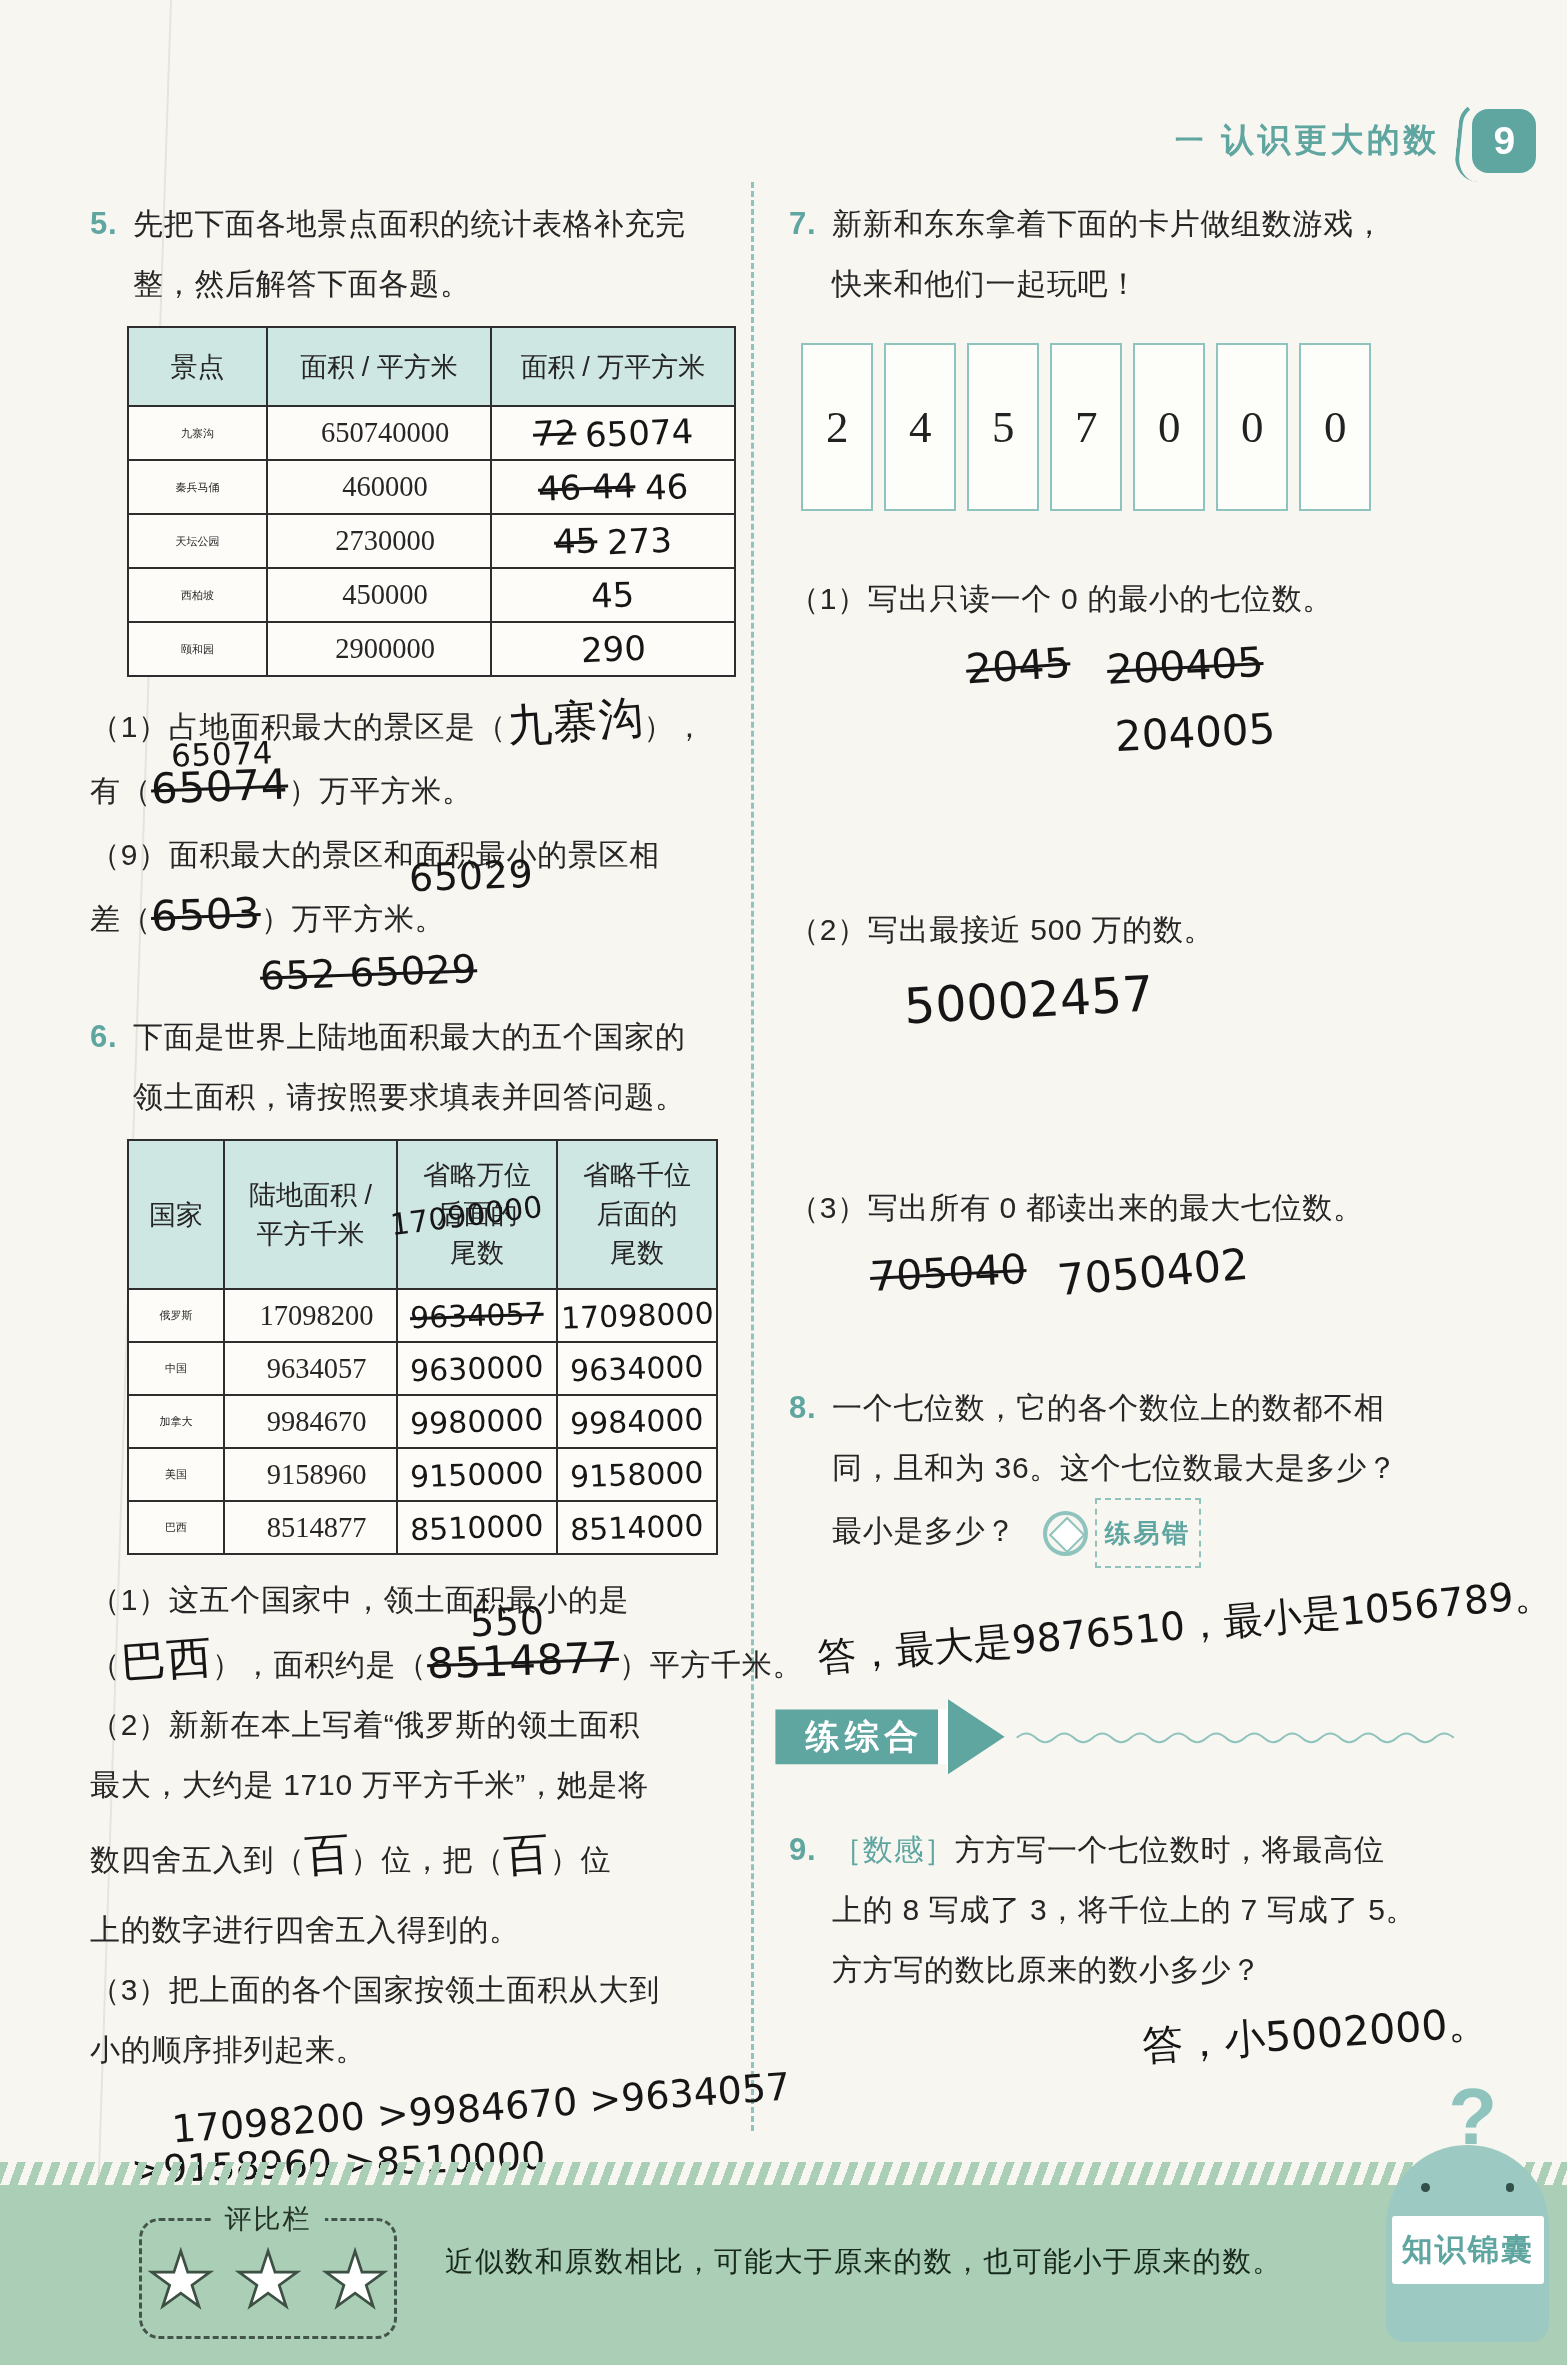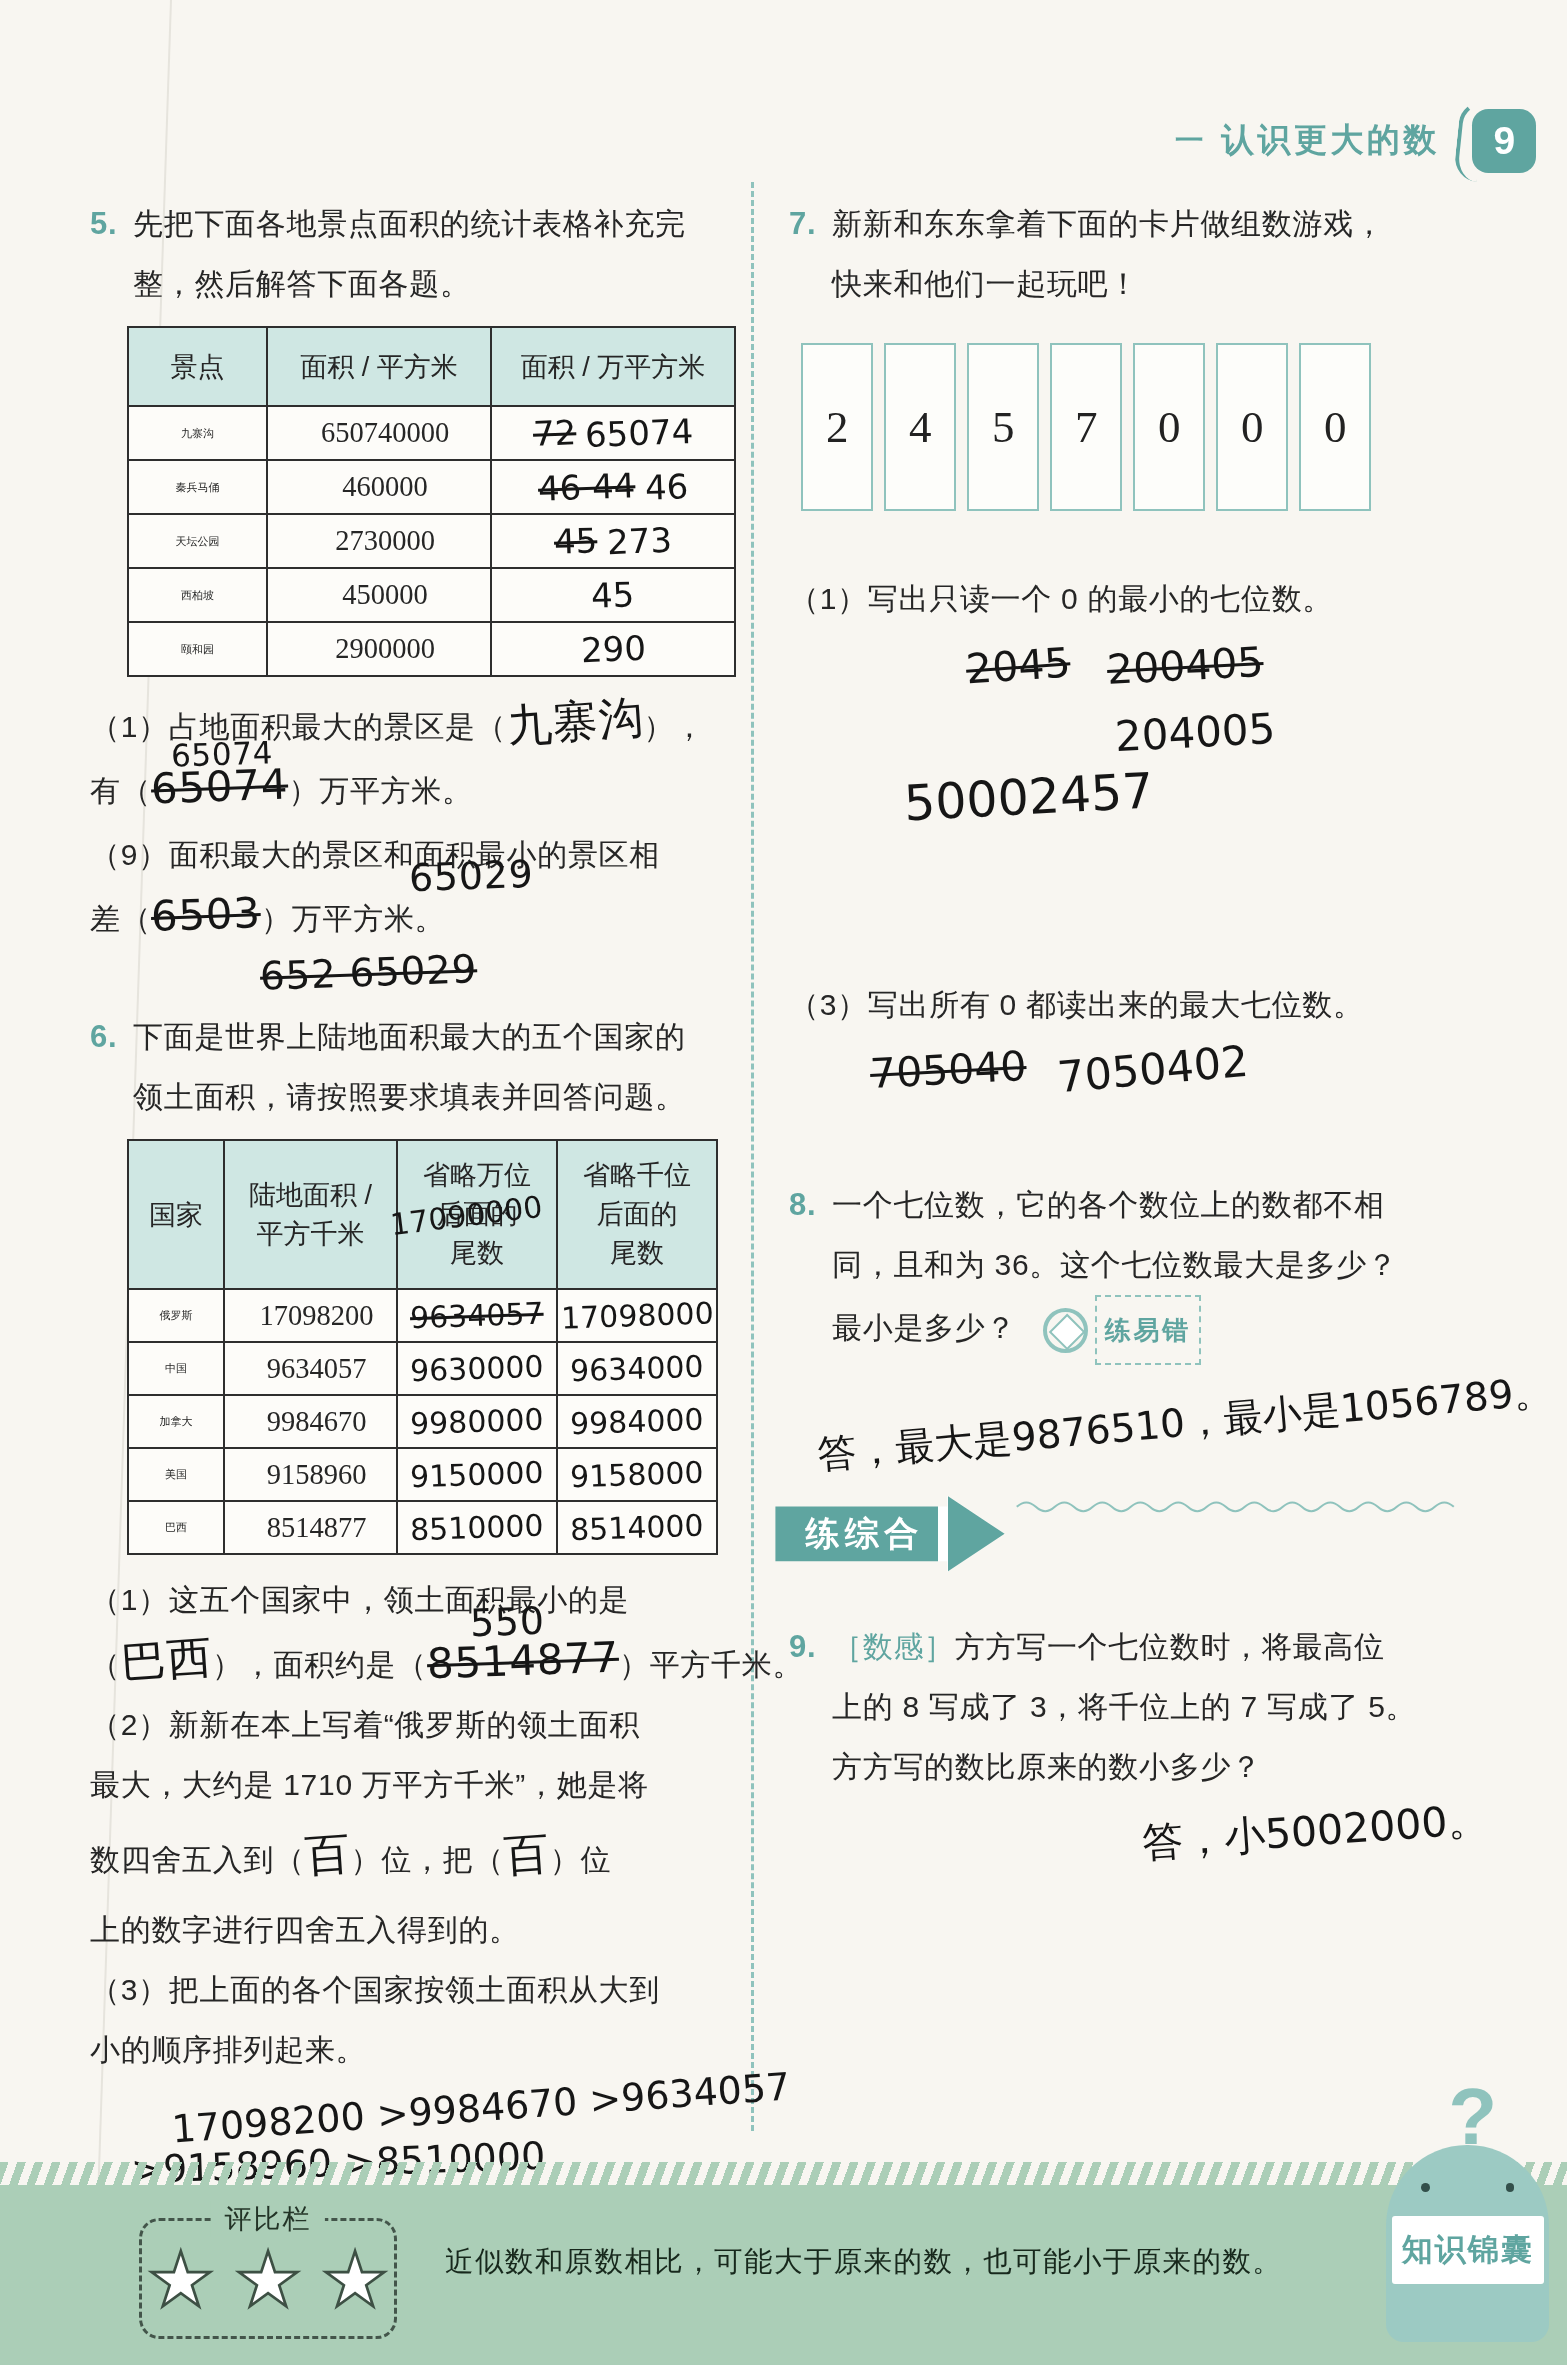--- a/index.html
+++ b/index.html
@@ -48,21 +48,21 @@
   .hw-name{font-size:45px;transform:rotate(-4deg);}
   
   .cards{display:flex;gap:11px;margin:28.5px 0 0 12.2px;}
   .card{width:72px;height:168px;border:2px solid var(--accentLight);background:#fdfdfa;display:flex;align-items:center;justify-content:center;font-family:"Liberation Serif",serif;font-size:45px;color:#222;}
   
   .err-badge{display:inline-flex;align-items:center;gap:6.8px;vertical-align:middle;margin-left:17.7px;}
   .err-circle{width:45px;height:45px;border:4.8px solid var(--accentLight);border-radius:50%;position:relative;display:inline-block;}
   .err-circle::before{content:"";position:absolute;left:9.5px;top:9.5px;width:16.3px;height:16.3px;border:3.4px solid #fff;background:#fff;outline:2.7px solid var(--accentLight);transform:rotate(45deg);}
   .err-label{border:2px dashed var(--accentLight);color:var(--accent);font-size:26px;padding:2.7px 8.1px;letter-spacing:2.7px;font-weight:bold;}
   
-  .sec{display:flex;margin:50px 0 0 -13.6px;}
+  .sec{display:flex;align-items:center;margin:50px 0 0 -13.6px;}
   .pencil{position:relative;color:#fff;font-size:34px;font-weight:bold;letter-spacing:5.4px;padding:15px 81px 15px 30px;background:linear-gradient(90deg,var(--accent) 0 71%,#ffffff 71% 75%,var(--accent) 75% 100%);clip-path:polygon(0 14%,75% 14%,75% 0,100% 50%,75% 100%,75% 86%,0 86%);}
   .wavy{margin-left:9.5px;}
   
   .footer{position:absolute;left:0;right:0;top:2185px;bottom:0;background:var(--footerbg);}
   .footer::before{content:"";position:absolute;top:-23px;left:0;right:0;height:23px;background:repeating-linear-gradient(110deg,var(--footerbg) 0 8.1px,rgba(171,206,183,0) 8.1px 16.3px);}
   .rating{position:absolute;left:139px;top:33px;width:258px;height:121px;border:3.4px dashed #43554a;border-radius:20.4px;}
   .rating-label{position:absolute;top:-20.4px;left:50%;transform:translateX(-50%);background:var(--footerbg);padding:0 13.6px;font-size:27px;color:#233427;white-space:nowrap;letter-spacing:2px;}
   .stars{position:absolute;top:17.7px;left:50%;transform:translateX(-50%);font-size:76px;line-height:81px;color:#ffffff;-webkit-text-stroke:2.7px #3d5044;letter-spacing:19px;padding-left:19px;white-space:nowrap;}
   .tip{position:absolute;left:445px;top:58px;font-size:28.5px;color:#17281c;letter-spacing:1.4px;white-space:nowrap;}
   .mascot{position:absolute;right:17.7px;top:-102px;width:163px;height:285px;}
@@ -226,20 +226,21 @@
 
     <div class="line" style="margin-top:58px">（1）写出只读一个 0 的最小的七位数。</div>
     <div style="margin:13.6px 0 0 177px">
       <span class="hw x" style="font-size:41px;transform:rotate(-4deg)">2045</span>
       <span class="hw x" style="font-size:41px;margin-left:34px;transform:rotate(-3deg)">200405</span>
     </div>
     <div style="margin:17.7px 0 0 326px">
       <span class="hw" style="font-size:42px;transform:rotate(-3deg)">204005</span>
     </div>
 
+    <div class="line" style="margin-top:143px">（2）写出最接近 500 万的数。</div>
     <div style="margin:12.2px 0 0 115px">
       <span class="hw" style="font-size:49px;transform:rotate(-3deg)">50002457</span>
     </div>
 
     <div class="line" style="margin-top:149px">（3）写出所有 0 都读出来的最大七位数。</div>
     <div style="margin:9.5px 0 0 81px">
       <span class="hw x" style="font-size:41px;transform:rotate(-3deg)">705040</span>
       <span class="hw" style="font-size:43px;margin-left:27px;transform:rotate(-5deg)">7050402</span>
     </div>
 

